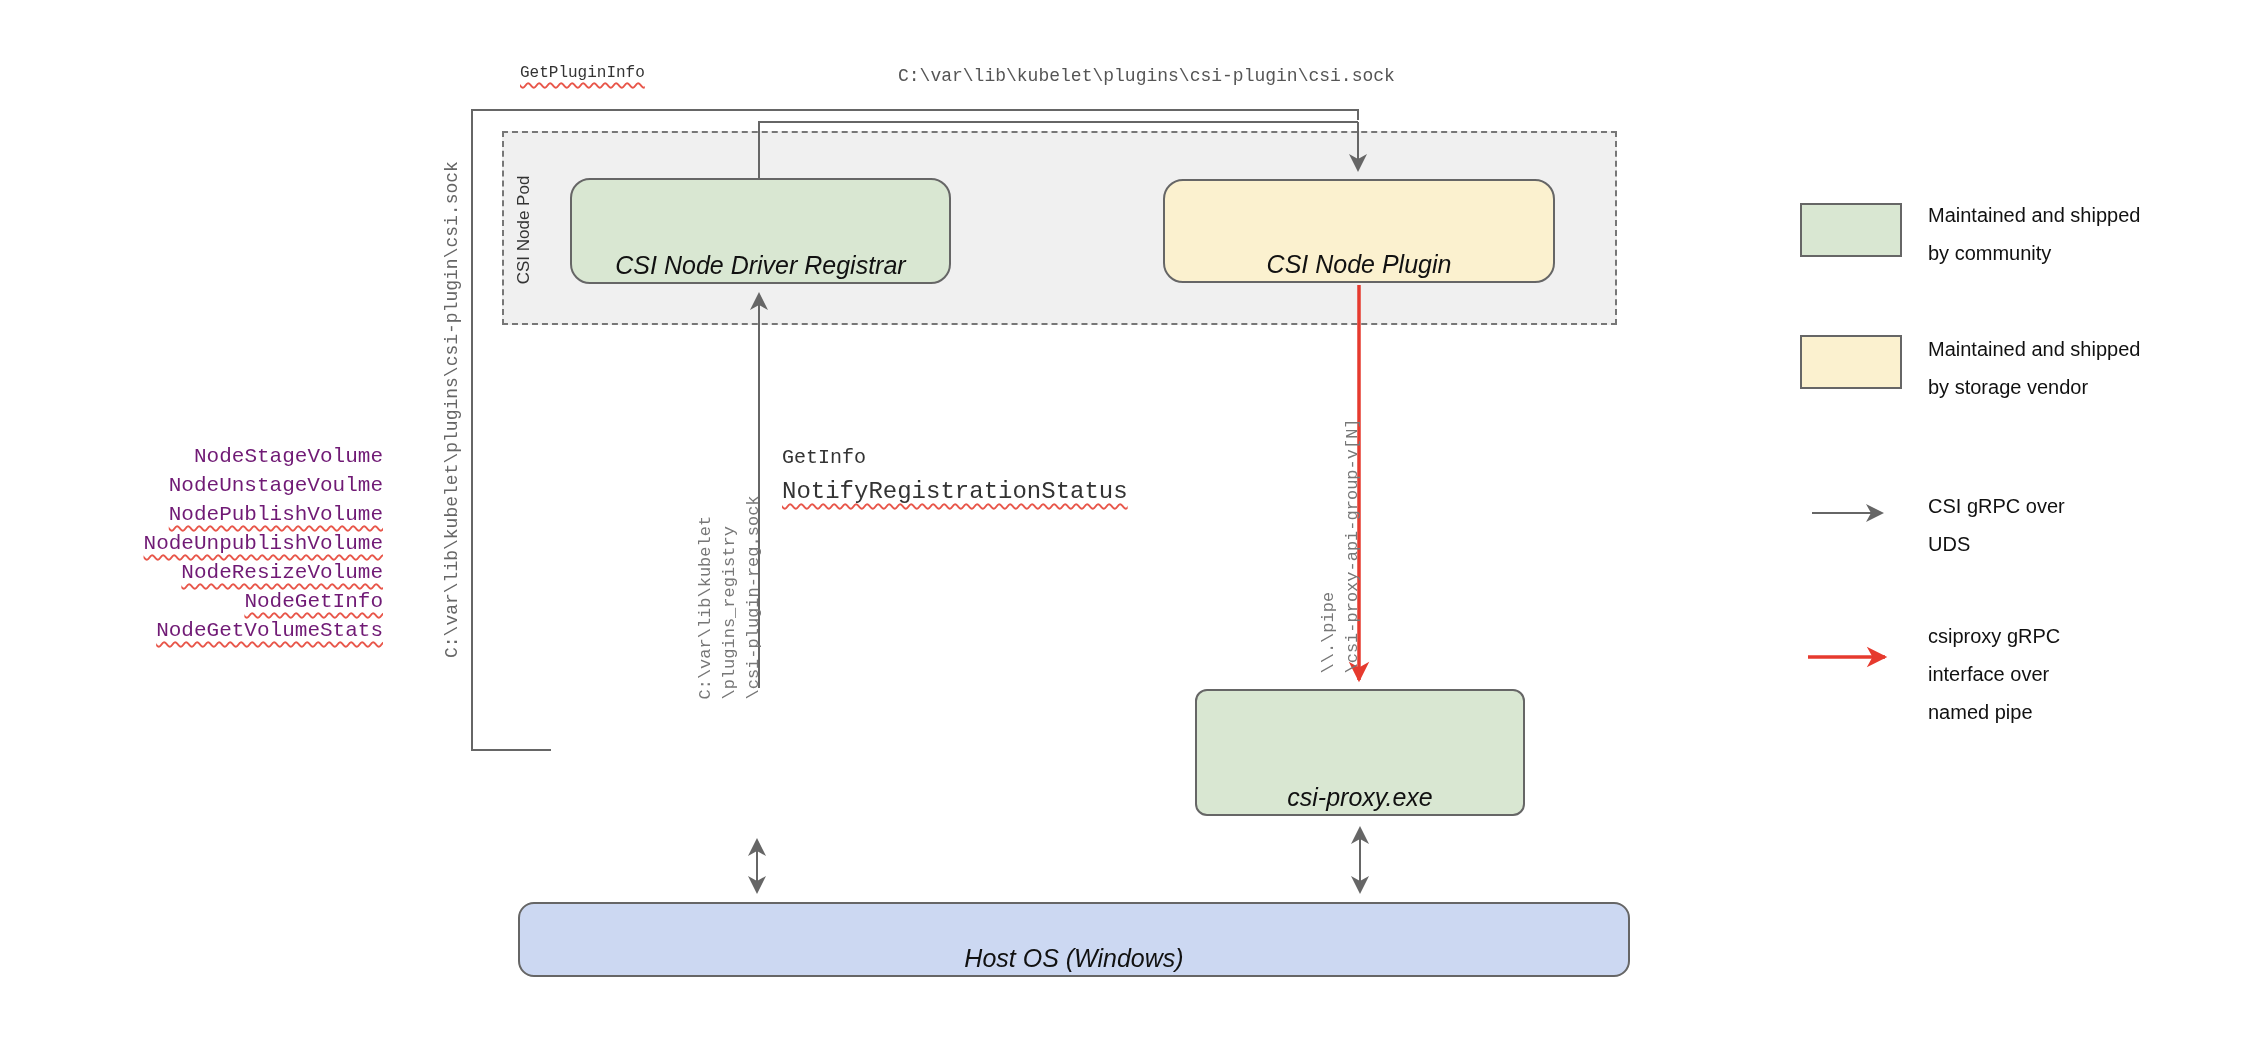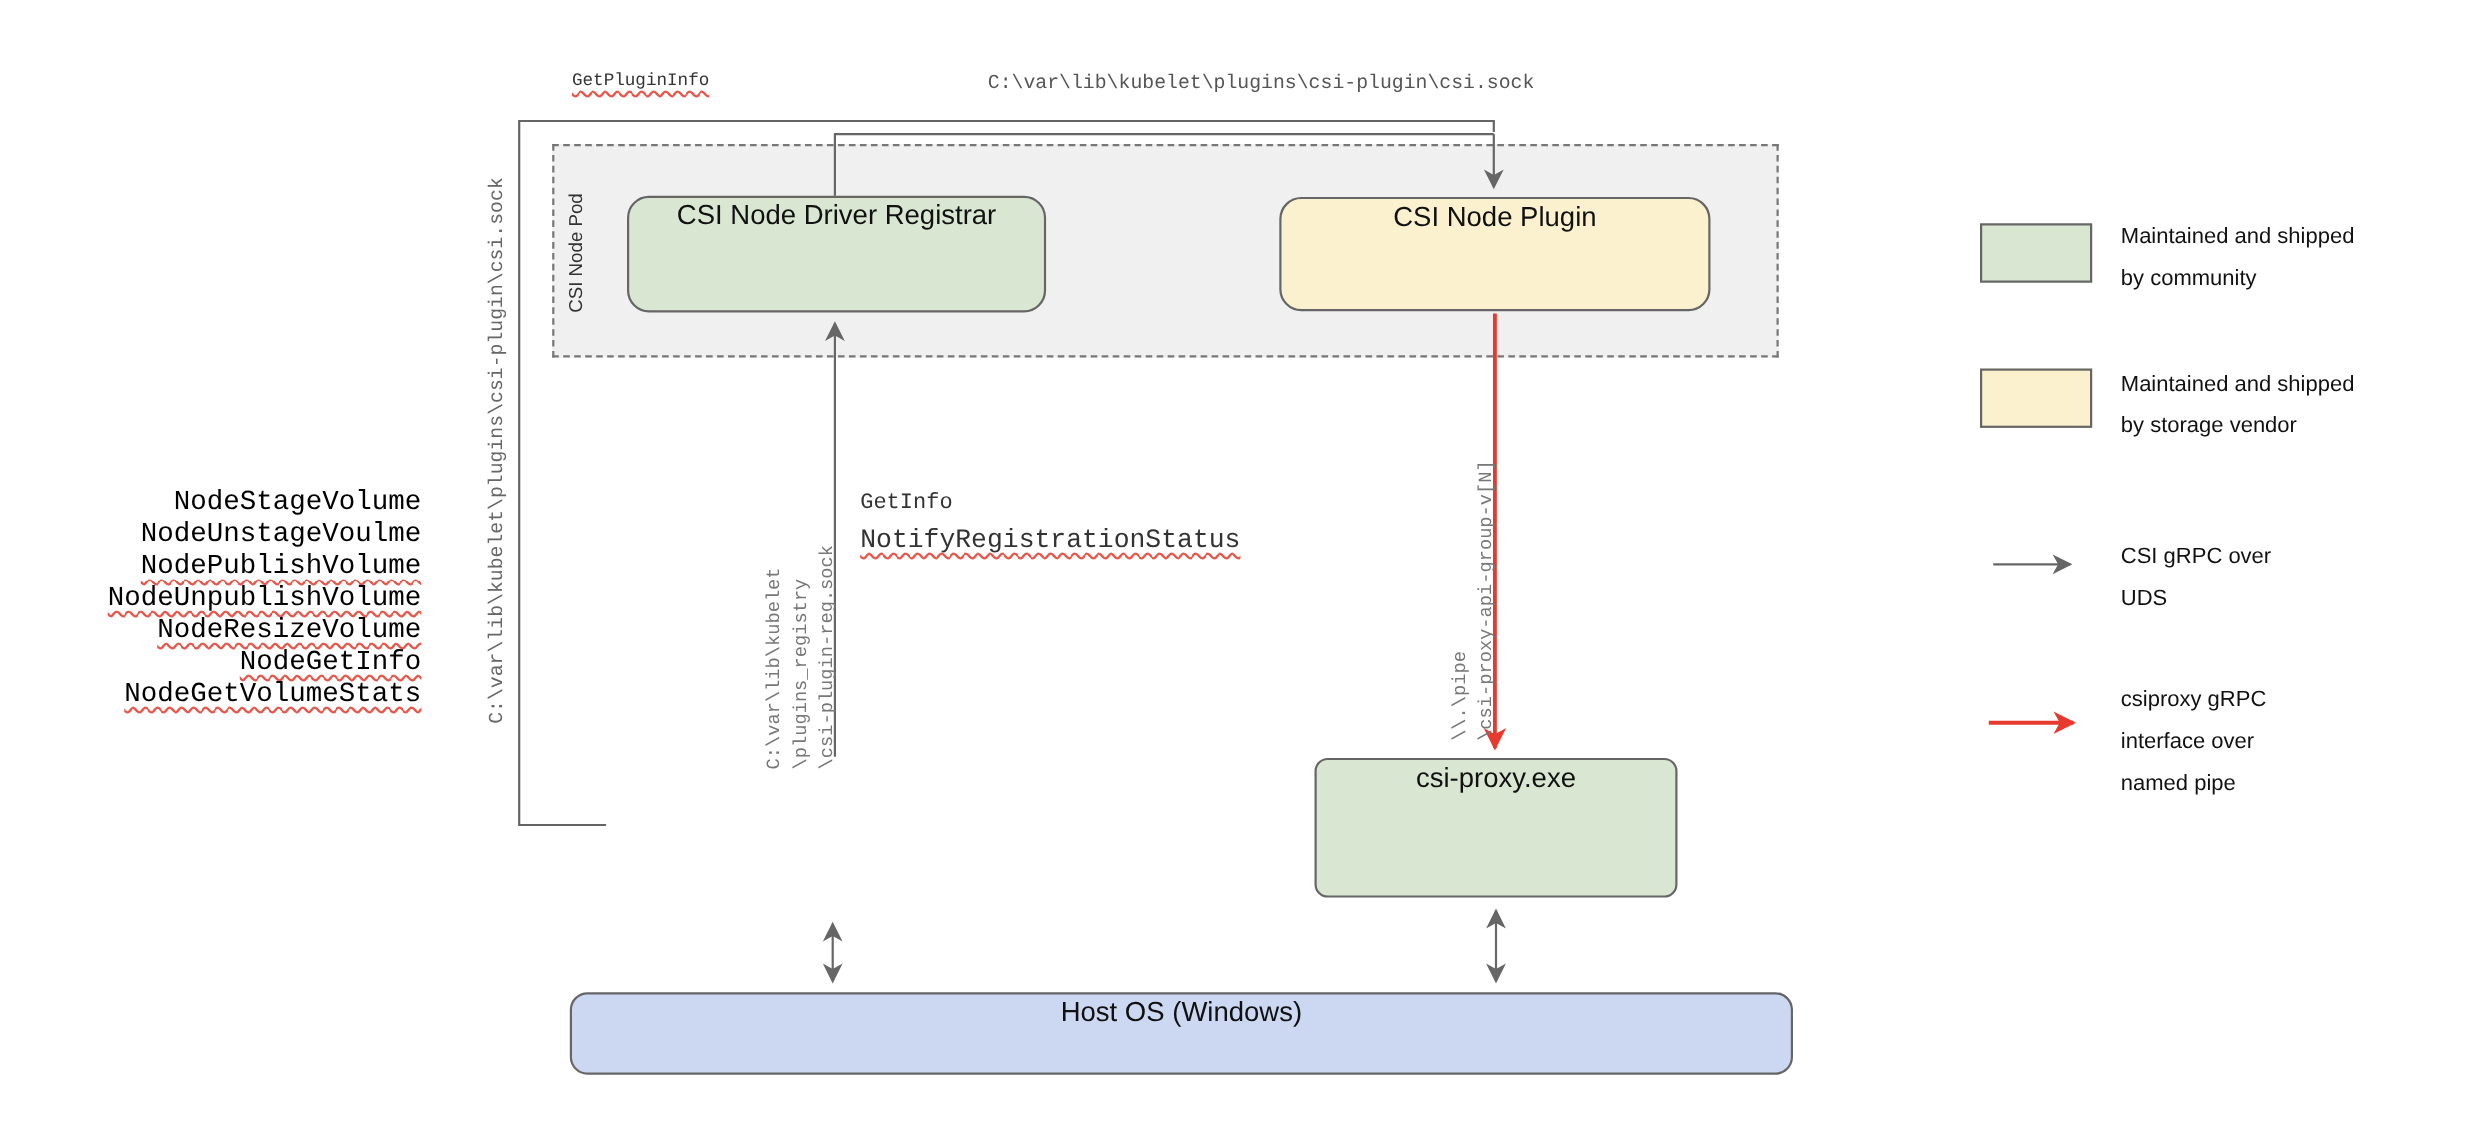--- a/index.html
+++ b/index.html
@@ -7,22 +7,22 @@
     position:relative;width:2252px;height:1044px;background:#fff;overflow:hidden;
     font-family:"Liberation Sans",sans-serif;
   }
   .wires{position:absolute;left:0;top:0;z-index:2;pointer-events:none;}
   .pod{
     position:absolute;left:502px;top:131px;width:1115px;height:194px;
     background:var(--c-podbg,#f0f0f0);border:2px dashed #777;z-index:1;box-sizing:border-box;
   }
   .box{
     position:absolute;z-index:3;box-sizing:border-box;
-    border:2px solid #666;display:flex;flex-direction:column;align-items:center;justify-content:flex-start;
-    font-size:25px;color:#111;text-align:center;line-height:33px;
+    border:2px solid #666;display:flex;flex-direction:column;align-items:center;justify-content:flex-end;
+    font-size:25px;color:#111;text-align:center;line-height:33px;font-style:italic;
   }
   .box.green{background:var(--c-green,#d9e7d2);}
   .box.yellow{background:var(--c-yellow,#fbf1cf);}
   .box.blue{background:var(--c-blue,#ccd8f2);}
   .registrar{left:570px;top:178px;width:381px;height:106px;border-radius:20px;}
   .plugin{left:1163px;top:179px;width:392px;height:104px;border-radius:20px;}
   .kubelet{left:551px;top:690px;width:416px;height:133px;border-radius:28px;}
   .csiproxy{left:1195px;top:689px;width:330px;height:127px;border-radius:12px;}
   .hostos{left:518px;top:902px;width:1112px;height:75px;border-radius:16px;}
   .mono{font-family:"Liberation Mono","DejaVu Sans Mono",monospace;}
@@ -30,21 +30,21 @@
   .squiggle{
     text-decoration-line:underline;text-decoration-style:wavy;
     text-decoration-color:var(--c-squiggle,#e8564a);text-decoration-thickness:1.5px;
     text-underline-offset:5px;
   }
   .getplugininfo{left:520px;top:64px;font-size:16px;color:#333;}
   .toppath{left:898px;top:66px;font-size:18px;color:#555;}
   .vrot{position:absolute;z-index:4;transform:rotate(-90deg);transform-origin:center;white-space:pre;}
   .leftpath{left:217px;top:413px;width:470px;font-size:18px;color:#666;text-align:left;}
   .podlabel{left:469px;top:220px;width:110px;font-size:17px;color:#333;text-align:center;}
-  .methods{left:80px;top:442px;width:303px;font-size:25px;color:#000000;text-align:right;z-index:4;position:absolute;}
+  .methods{left:80px;top:442px;width:303px;font-size:21px;color:#701a75;text-align:right;z-index:4;position:absolute;}
   .methods .m-line{line-height:29px;white-space:pre;}
   .regpath{left:596px;top:530px;width:210px;font-size:17px;color:#777;}
   .regpath .p-line{line-height:24px;}
   .getinfo{left:782px;top:446px;font-size:20px;color:#333;}
   .notify{left:782px;top:478px;font-size:24px;color:#333;}
   .pipepath{left:1182px;top:491px;width:260px;font-size:17px;color:#777;}
   .pipepath .p-line{line-height:24px;}
   .apis{left:1377px;top:443px;font-size:24px;color:#333;position:absolute;z-index:4;}
   .apis .a-line{line-height:29px;white-space:pre;}
   .swatch{position:absolute;z-index:3;width:102px;height:54px;border:2px solid #666;box-sizing:border-box;}

